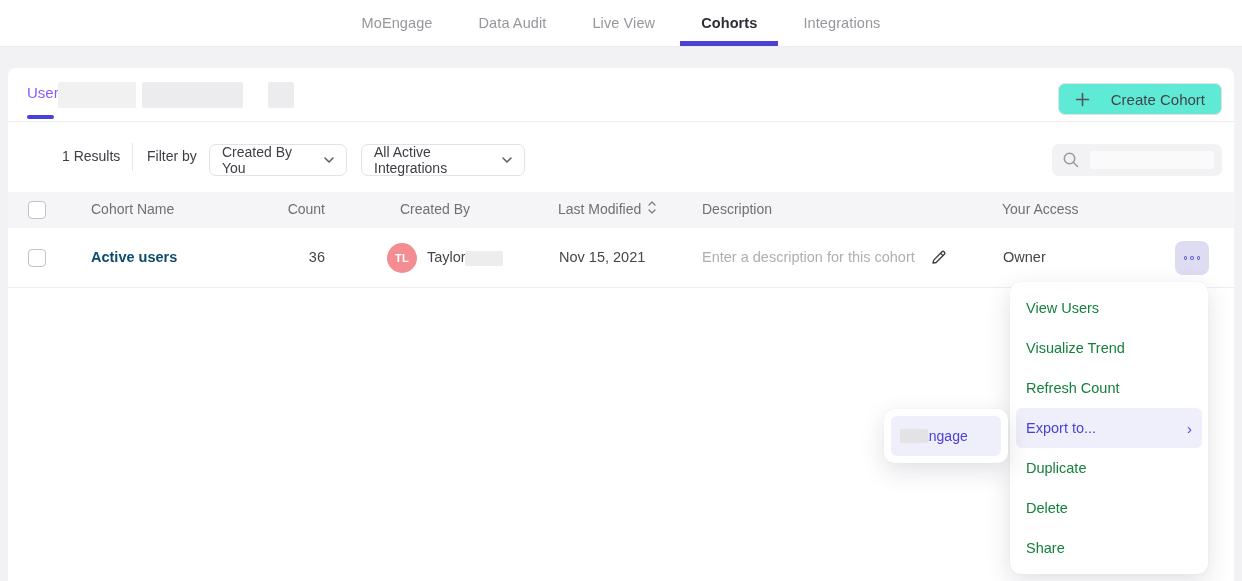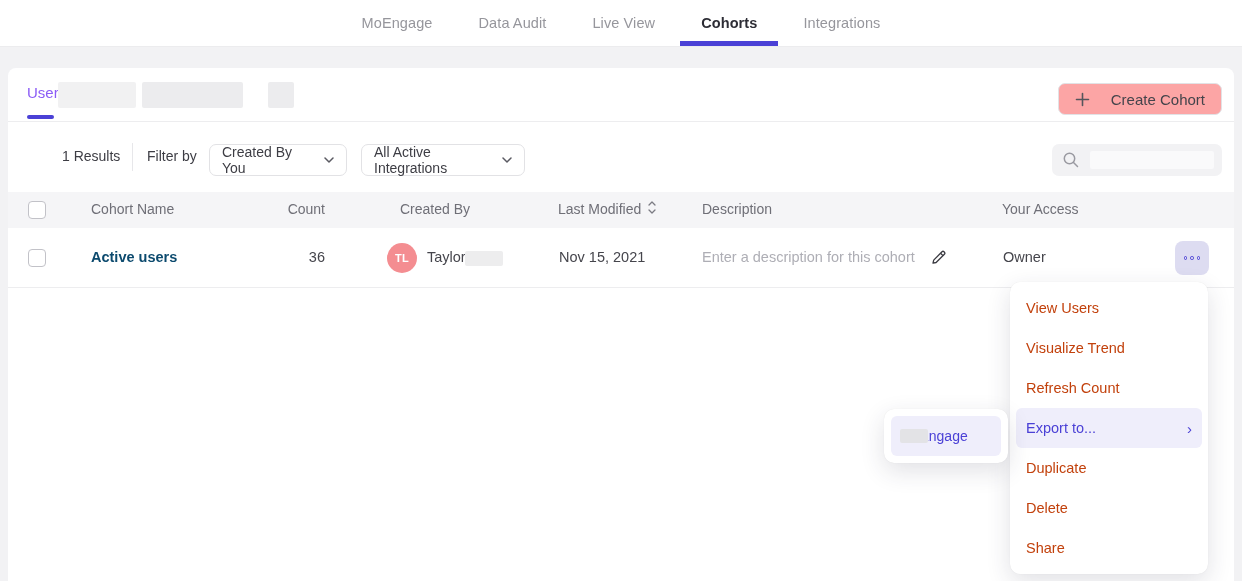--- a/index.html
+++ b/index.html
@@ -36,21 +36,21 @@
   .tabs-row { position:relative; height:54px; border-bottom:1px solid #ededef; }
   .user-tab { position:absolute; left:19px; top:16px; font-size:15px; font-weight:400; color:#8b5cf6; cursor:pointer; }
   .user-underline { position:absolute; left:19px; top:47px; width:27px; height:4px; border-radius:2px; background:#4b41d6; }
   .redact { position:absolute; border-radius:2px; }
   .tab-redact-1 { left:50px; top:14px; width:78px;  height:26px; background:#f1f1f2; }
   .tab-redact-2 { left:134px; top:14px; width:101px; height:26px; background:#ececee; }
   .tab-redact-3 { left:260px; top:14px; width:26px;  height:26px; background:#ececee; }
   .create-btn {
     position:absolute; right:12px; top:15px; height:32px; padding:0 16px;
     display:flex; align-items:center; gap:21px;
-    background:#fca5a5; border:1px solid #e2e2e5; border-radius:7px;
+    background:#5eead4; border:1px solid #e2e2e5; border-radius:7px;
     font-size:15px; color:#44444b; cursor:pointer;
   }
 
   
   .filter-row { position:relative; height:70px; }
   .results { position:absolute; left:54px; top:26px; font-size:14px; font-weight:500; color:#3d3d44; }
   .v-divider { position:absolute; left:124px; top:21px; width:1px; height:28px; background:#e7e7ea; }
   .filter-by { position:absolute; left:139px; top:26px; font-size:14px; font-weight:500; color:#3d3d44; }
   .dropdown {
     position:absolute; top:22px; height:32px;
@@ -114,21 +114,21 @@
   .dot { width:3.5px; height:3.5px; border:1.7px solid #4b41d6; border-radius:50%; }
 
   
   .context-menu {
     position:absolute; left:1010px; top:282px; width:198px;
     background:#fff; border-radius:10px; padding:6px 0; z-index:20;
     box-shadow:0 8px 24px rgba(40,40,70,.14), 0 0 1px rgba(0,0,0,.10);
   }
   .menu-item {
     height:40px; display:flex; align-items:center; padding:0 16px;
-    font-size:14.5px; color:#c2410c; cursor:pointer; white-space:nowrap;
+    font-size:14.5px; color:#15803d; cursor:pointer; white-space:nowrap;
   }
   .menu-item.hl {
     margin:0 6px; padding:0 10px; border-radius:6px;
     background:#efeefb; color:#4b41d6; justify-content:space-between;
   }
   .submenu-arrow { font-size:15px; color:#4b41d6; line-height:1; }
 
   
   .submenu {
     position:absolute; left:884px; top:409px; width:124px; height:54px;

